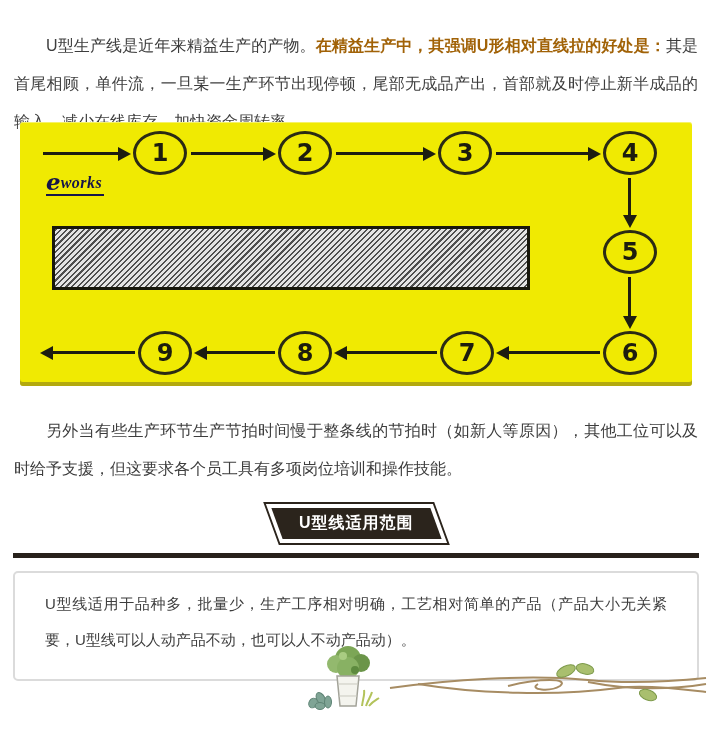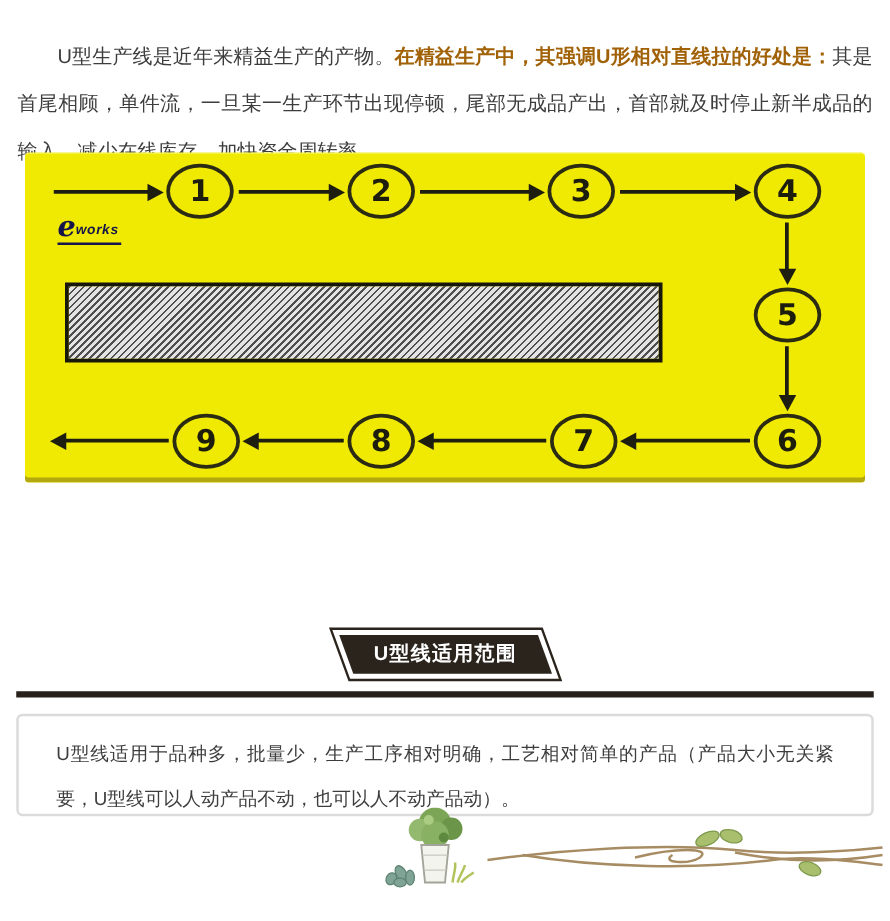--- a/index.html
+++ b/index.html
@@ -48,35 +48,35 @@
     position:absolute; left:32px; top:104px; width:478px; height:64px; box-sizing:border-box;
     border:3px solid #17170c;
     background:repeating-linear-gradient(135deg,#4f4f4f 0px,#4f4f4f 1.5px,#e4e4e4 1.5px,#e4e4e4 4px);
   }
   .eworks-logo {
     position:absolute; left:26px; top:48px; color:#15154a;
     border-bottom:2px solid #15154a; line-height:1; padding:0 2px 1px 0;
     font-style:italic; font-weight:bold; white-space:nowrap;
   }
   .eworks-logo .big-e {font-size:23px; font-family:"DejaVu Serif",serif; vertical-align:-2px;}
-  .eworks-logo .rest  {font-size:11px; letter-spacing:.5px;}
+  .eworks-logo .rest  {font-size:16px; letter-spacing:.5px;font-family:Liberation Serif, serif;}
 
   
   .badge-row {position:absolute; top:502px; left:0; width:712px; display:flex; justify-content:center;}
   .badge-outer {transform:skewX(20deg); border:2px solid #2b241c; background:#ffffff; padding:4px;}
   .badge-inner {background:#2b241c; padding:5px 22px;}
   .badge-inner span {
     display:inline-block; transform:skewX(-20deg);
     color:#ffffff; font-size:16px; font-weight:bold; letter-spacing:1px;
   }
   .divider {position:absolute; top:553px; left:13px; width:686px; height:5px; background:#28211b;}
 
   
   .scope-box {
-    position:absolute; top:571px; left:13px; width:686px; height:82px; box-sizing:border-box;
+    position:absolute; top:571px; left:13px; width:686px; height:110px; box-sizing:border-box;
     border:2px solid #dbdbdb; border-radius:5px; background:#ffffff;
   }
   .scope-text {
     margin:13px 30px 0 30px; font-size:15px; line-height:36px; color:#3d3d3d; text-align:justify;
   }
 
   
   .plant-wrap {position:absolute; left:298px; top:646px; z-index:3;}
   .vine-wrap  {position:absolute; left:388px; top:660px; z-index:2;}
 </style>
@@ -108,20 +108,21 @@
     <div class="ar head-r" style="left:316px; top:30px;  width:88px;"></div>
     <div class="ar head-r" style="left:476px; top:30px;  width:93px;"></div>
     <div class="arv head-d" style="left:608px; top:56px;  height:38px;"></div>
     <div class="arv head-d" style="left:608px; top:155px; height:40px;"></div>
     <div class="ar head-l" style="left:488px; top:229px; width:92px;"></div>
     <div class="ar head-l" style="left:326px; top:229px; width:91px;"></div>
     <div class="ar head-l" style="left:186px; top:229px; width:69px;"></div>
     <div class="ar head-l" style="left:32px;  top:229px; width:83px;"></div>
   </div>
 
+  <p class="para" id="p2">另外当有些生产环节生产节拍时间慢于整条线的节拍时（如新人等原因），其他工位可以及时给予支援，但这要求各个员工具有多项岗位培训和操作技能。</p>
 
   <div class="badge-row">
     <div class="badge-outer">
       <div class="badge-inner">
         <span>U型线适用范围</span>
       </div>
     </div>
   </div>
 
   <div class="divider"></div>

